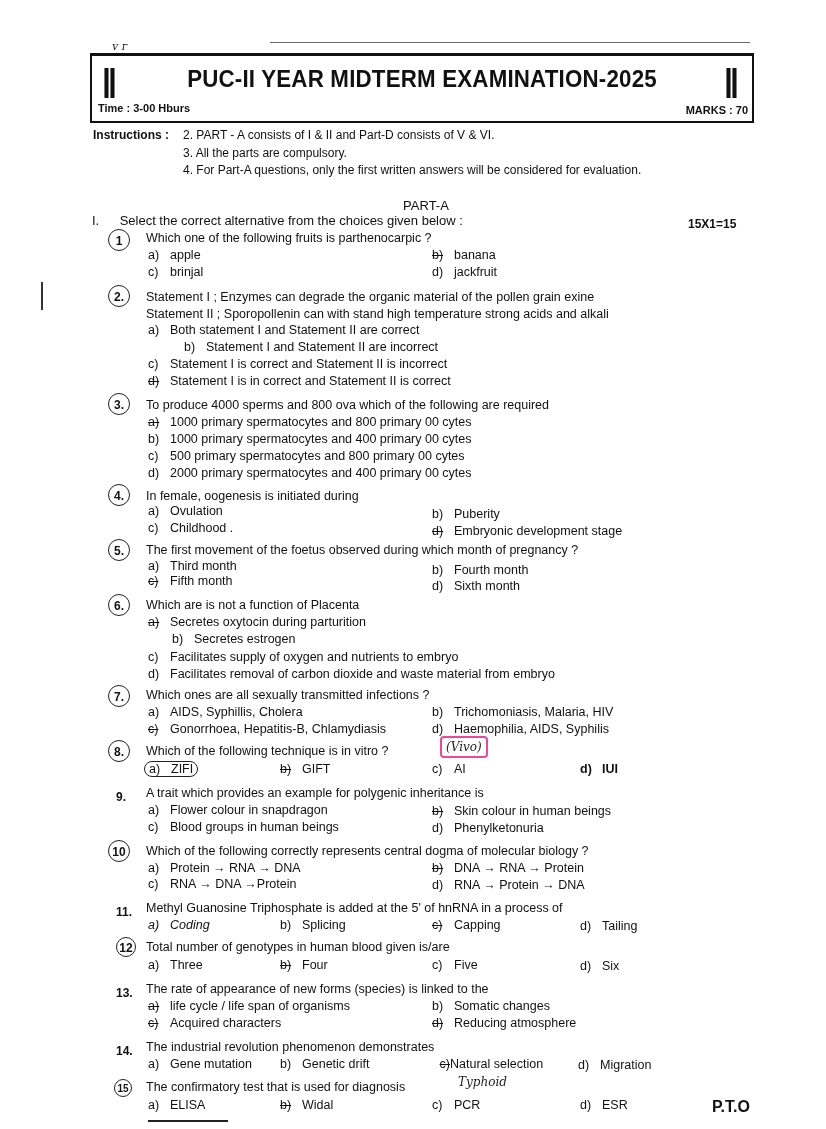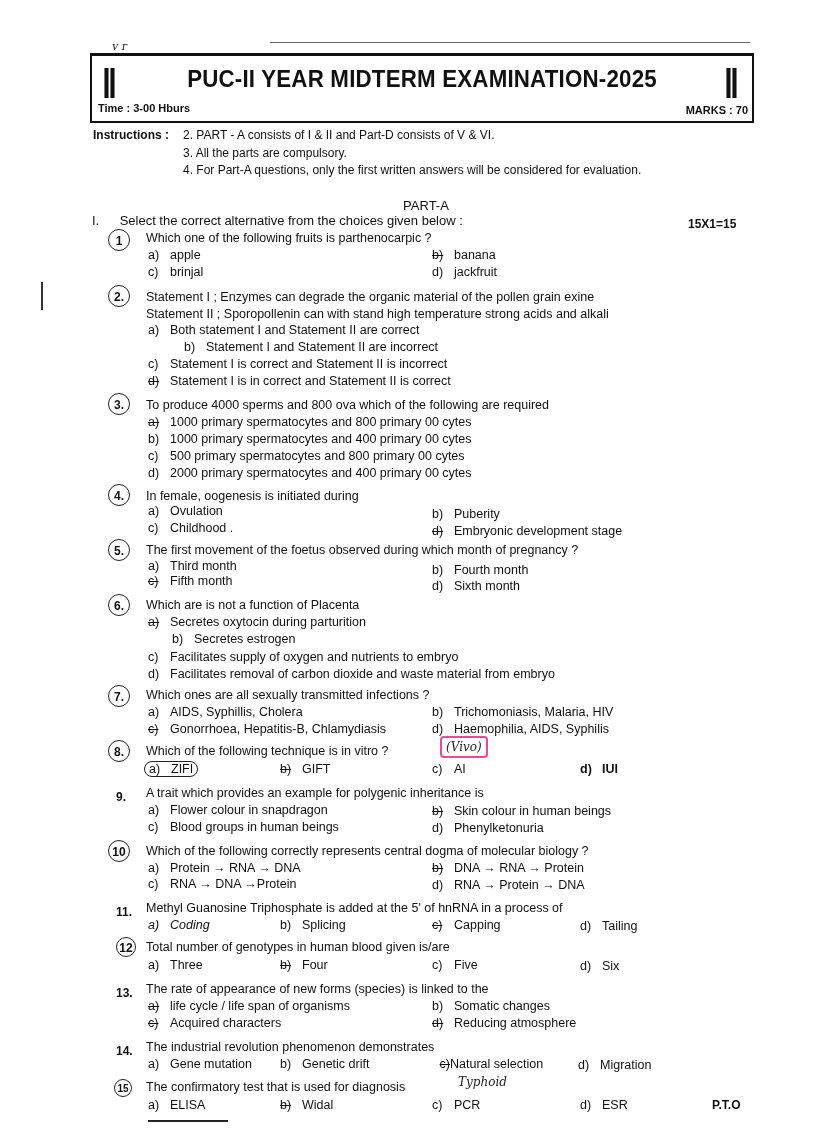--- a/index.html
+++ b/index.html
@@ -53,21 +53,21 @@
   .opt { position: absolute; white-space: nowrap; }
   .opt .ol { display: inline-block; width: 22px; }
   .col-a { left: 148px; }
   .col-b { left: 432px; }
   .col-q2 { left: 280px; }
   .col-q3 { left: 432px; }
   .col-q4 { left: 580px; }
   .marked .ol { text-decoration: line-through; }
 
   .pen { position: absolute; color: #222; font-family: "DejaVu Serif", serif; font-style: italic; }
-  .pto { position: absolute; left: 712px; top: 1098px; font-size: 12px; font-weight: bold; }
+  .pto { position: absolute; left: 712px; top: 1098px; font-size: 16px; font-weight: bold; }
   .margin-mark { position: absolute; width: 2px; background: #333; }
 </style>
 </head>
 <body>
 
 <div class="page">
 
   <div class="topline"></div>
   <span class="pen" style="left:112px;top:40px;font-size:11px;">ᴠ ᴦ</span>
 

